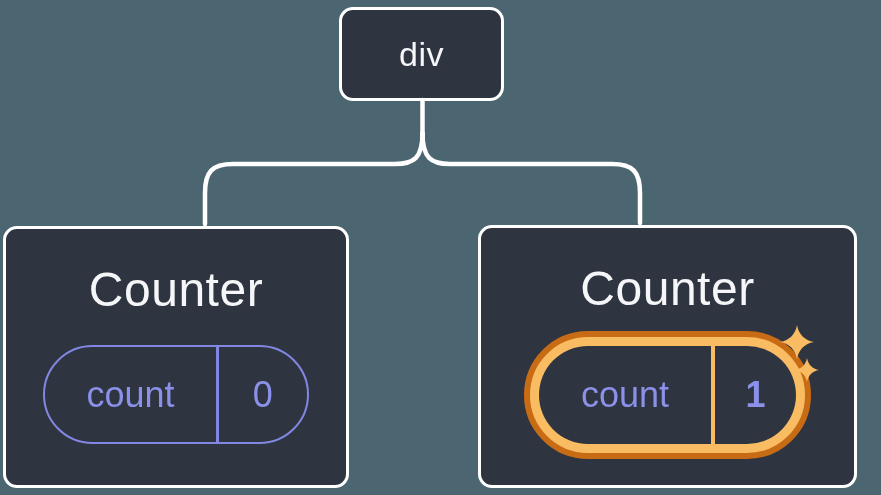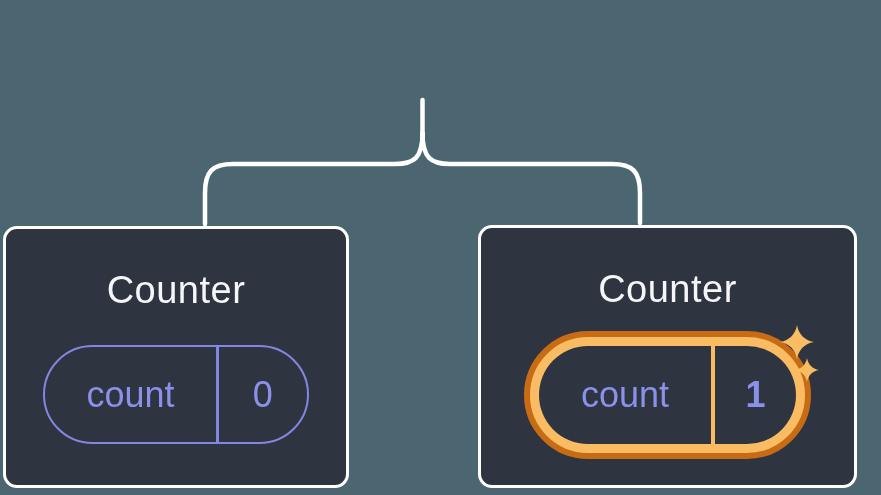--- a/index.html
+++ b/index.html
@@ -34,21 +34,21 @@
   }
   .card {
     display: flex;
     flex-direction: column;
     align-items: center;
   }
   #card-left  { left: 3px;   top: 226px; width: 346px; height: 262px; }
   #card-right { left: 478px; top: 225px; width: 379px; height: 263px; }
   .card-title {
     color: #f5f6f8;
-    font-size: 38px;
+    font-size: 48px;
     line-height: 42px;
     margin-top: 40px;
     font-weight: 500;
     letter-spacing: 0.5px;
   }
   
   .state-pill {
     margin-top: 34px;
     width: 266px;
     height: 99px;
@@ -117,20 +117,23 @@
     right: 20px;
     width: 60px;
     height: 70px;
   }
 </style>
 </head>
 <body>
 
 <div id="canvas">
 
+  <div class="node" id="div-node">
+    <span class="node-label">div</span>
+  </div>
 
   <svg id="connector" width="881" height="495" viewBox="0 0 881 495">
     <path d="M422.5 100 L422.5 136" fill="none" stroke="#ffffff" stroke-width="4.5" stroke-linecap="round"></path>
     <path d="M422.5 133 C422.5 158 414 164 395 164 L233 164 C212 164 205 172 205 193 L205 224" fill="none" stroke="#ffffff" stroke-width="4.5" stroke-linecap="round"></path>
     <path d="M422.5 133 C422.5 158 431 164 450 164 L612 164 C633 164 640 172 640 193 L640 223" fill="none" stroke="#ffffff" stroke-width="4.5" stroke-linecap="round"></path>
   </svg>
 
   <div class="card" id="card-left">
     <div class="card-title">Counter</div>
     <div class="state-pill">

